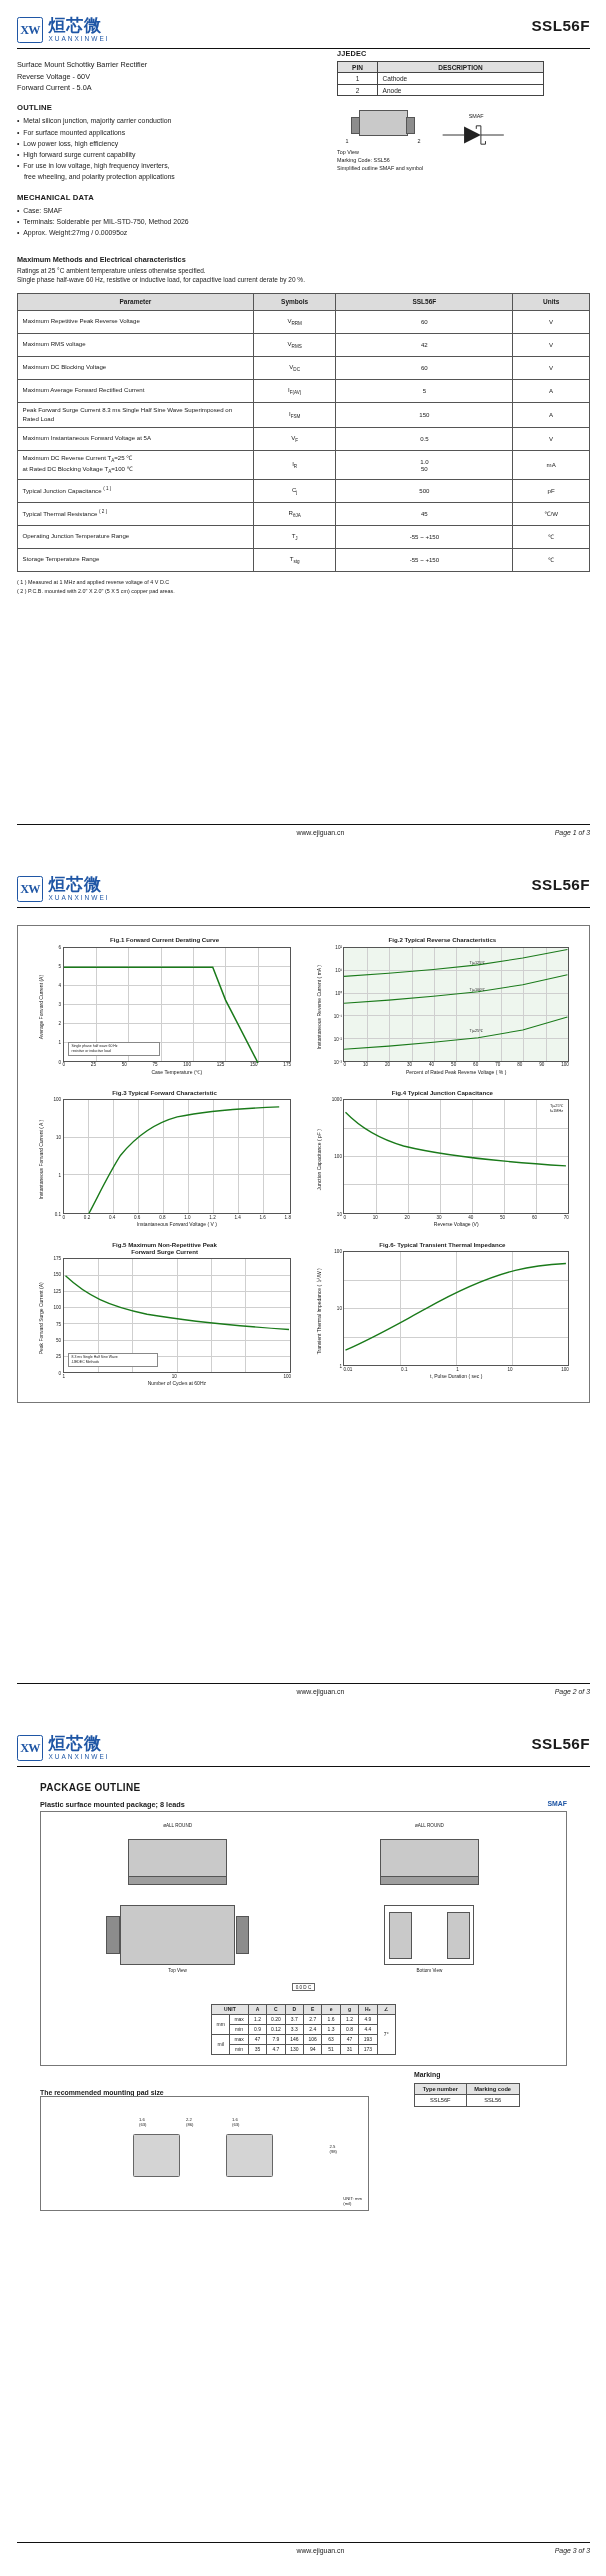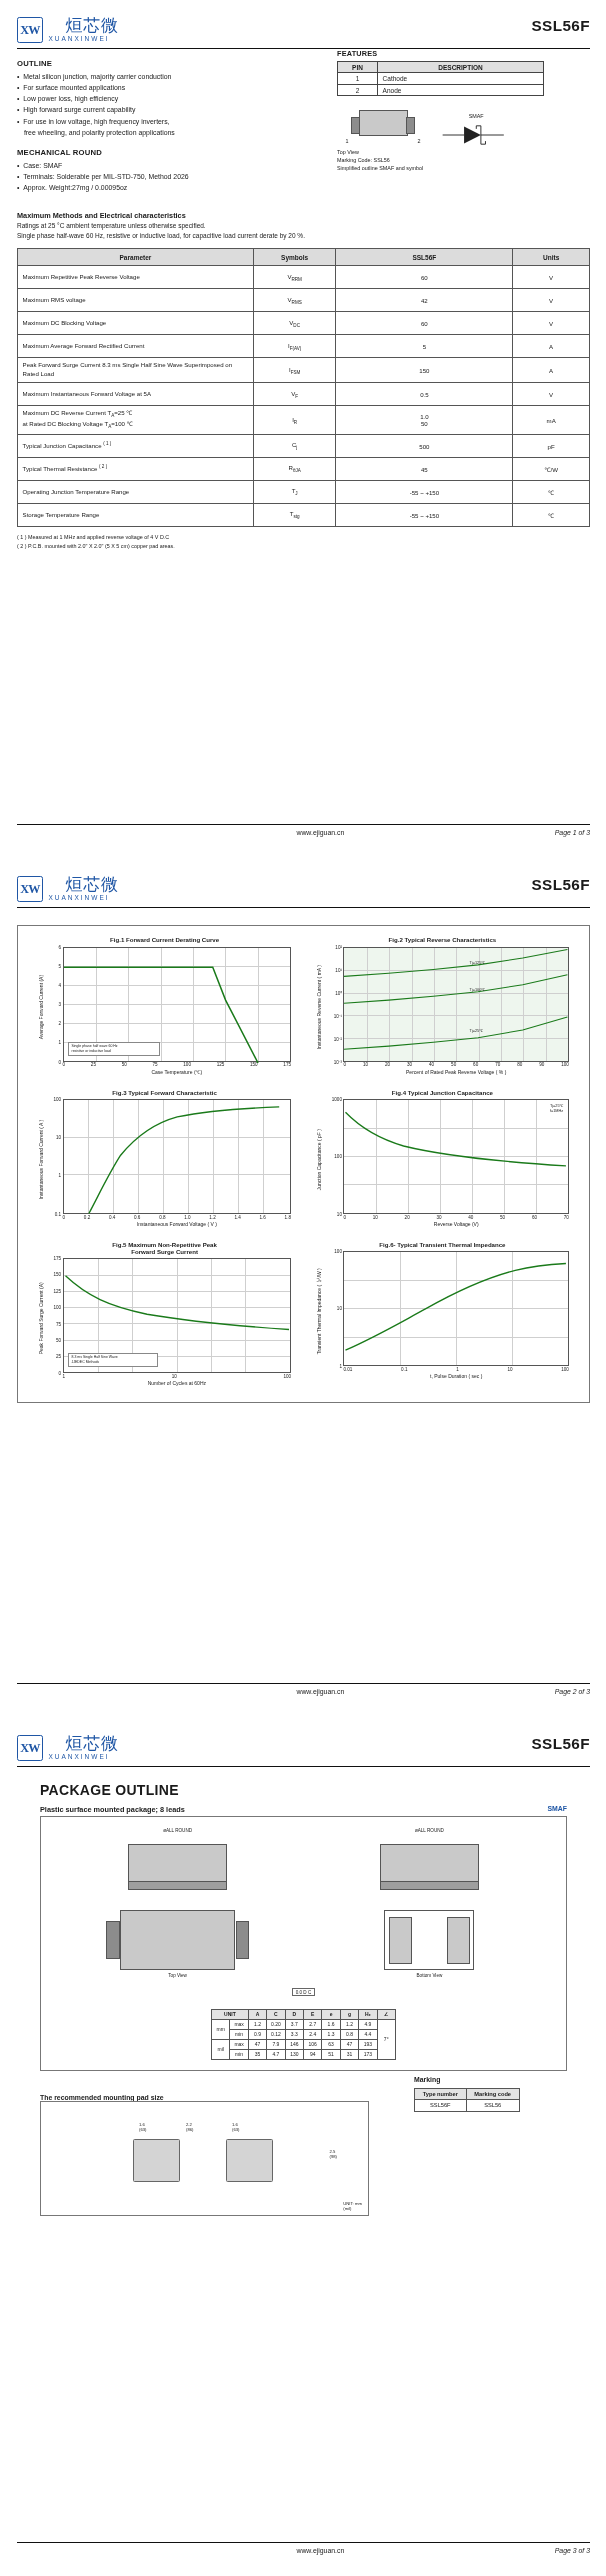--- a/index.html
+++ b/index.html
@@ -9,21 +9,21 @@
   .page1 { height:859px; }
   .page2 { height:859px; }
   .page3 { height:859px; }
 
   
   .doc-header { display:flex; align-items:flex-start; justify-content:space-between; padding-top:17px; }
   .logo-wrap { display:flex; align-items:center; gap:5.4px; }
   .logo-mark { width:26px; height:26px; border:1.5px solid #1f56a5; border-radius:2.3px; position:relative; display:flex; align-items:center; justify-content:center; }
   .logo-mark span { font-size:12.2px; font-weight:bold; color:#1f56a5; letter-spacing:-0.8px; font-family:"Liberation Serif", serif; }
   .logo-text { line-height:1.05; }
-  .logo-cn { font-size:17px; font-weight:normal; color:#1f56a5; letter-spacing:0.8px;margin-left:17px; }
+  .logo-cn { font-size:17px; font-weight:bold; color:#1f56a5; letter-spacing:0.8px; }
   .logo-en { font-size:6.5px; letter-spacing:2px; color:#1f56a5; margin-top:1.5px; }
   .part-no { font-size:15.3px; font-weight:bold; letter-spacing:0.4px; }
   .rule { border:0; border-top:1.1px solid #111; margin:4.6px 0 0 0; }
 
   
   .intro { margin-top:10.7px; font-size:7.3px; line-height:1.55; }
   .sec-title { font-size:7.7px; font-weight:bold; margin:10px 0 3.1px 0; letter-spacing:0.2px; }
   ul.bul { list-style:none; margin:0; padding:0; font-size:6.9px; line-height:1.62; }
   ul.bul li:before { content:"\2022"; margin-right:3.8px; }
   ul.bul li.noBullet:before { content:""; margin-right:6.9px; }
@@ -84,21 +84,21 @@
   .plot .glh { height:0.8px; left:0; right:0; }
   .plot svg { position:absolute; left:0; top:0; }
   .xticks { display:flex; justify-content:space-between; font-size:4.6px; margin-top:0.8px; }
   .x-label { text-align:center; font-size:5px; margin-top:1.5px; }
   .yticks { position:relative; width:15.3px; font-size:4.6px; }
   .yticks span { position:absolute; right:1.5px; transform:translateY(-50%); }
   .annot { position:absolute; font-size:3.8px; line-height:1.3; }
   .inbox { position:absolute; border:0.8px solid #888; font-size:3.5px; padding:1.5px 2.3px; line-height:1.35; background:#fff; }
 
   
-  .pkg-title { font-size:14px; font-weight:bold; margin-top:15.3px; letter-spacing:0.3px; }
+  .pkg-title { font-size:10px; font-weight:bold; margin-top:15.3px; letter-spacing:0.3px; }
   .pkg-sub { font-size:7.3px; font-weight:bold; margin-top:6.9px; }
   .smaf-tag { text-align:right; font-size:6.9px; font-weight:bold; color:#1f56a5; margin-top:-9.2px; }
   .outline-frame { border:0.8px solid #777; margin-top:4.6px; padding:10.7px; }
   .draw-row { display:flex; justify-content:space-around; }
   .dcell { width:230px; text-align:center; font-size:4.6px; }
   .chip3d { width:99px; height:40px; background:#c9c9c9; border:0.8px solid #555; margin:10.7px auto 0 auto; position:relative; }
   .chip3d:after { content:""; position:absolute; left:-0.8px; right:-0.8px; bottom:-7.7px; height:7.7px; background:#9e9e9e; border:0.8px solid #555; }
   .topview { width:115px; height:60px; background:#c9c9c9; border:0.8px solid #555; margin:7.7px auto 3.1px auto; position:relative; }
   .topview .lead { position:absolute; top:10.7px; width:13.8px; height:38px; background:#8c8c8c; border:0.8px solid #555; }
   .topview .lead.l { left:-15.3px; }
@@ -137,41 +137,46 @@
         <div class="logo-cn">烜芯微</div>
         <div class="logo-en">XUANXINWEI</div>
       </div>
     </div>
     <div class="part-no">SSL56F</div>
   </div>
   <hr class="rule">
 
   <div class="clearfix">
     <div class="left-col">
+      <div class="intro">
+        <div>Surface Mount Schottky Barrier Rectifier</div>
+        <div>Reverse Voltage - 60V</div>
+        <div>Forward Current - 5.0A</div>
+      </div>
 
       <div class="sec-title">OUTLINE</div>
       <ul class="bul">
         <li>Metal silicon junction, majority carrier conduction</li>
         <li>For surface mounted applications</li>
         <li>Low power loss, high efficiency</li>
         <li>High forward surge current capability</li>
         <li>For use in low voltage, high frequency inverters,</li>
         <li class="noBullet">free wheeling, and polarity protection applications</li>
       </ul>
 
-      <div class="sec-title">MECHANICAL ROUND</div>
+      <div class="sec-title">MECHANICAL DATA</div>
       <ul class="bul">
         <li>Case: SMAF</li>
         <li>Terminals: Solderable per MIL-STD-750, Method 2026</li>
         <li>Approx. Weight:27mg / 0.00095oz</li>
       </ul>
     </div>
 
     <div class="right-col">
-      <div class="pinning-title">FEATURES</div>
+      <div class="pinning-title">JJEDEC</div>
       <table class="pin">
         <tbody>
             <tr>
           <th class="c">PIN</th>
           <th>DESCRIPTION</th>
         </tr>
         <tr>
           <td class="c">1</td>
           <td>Cathode</td>
         </tr>

